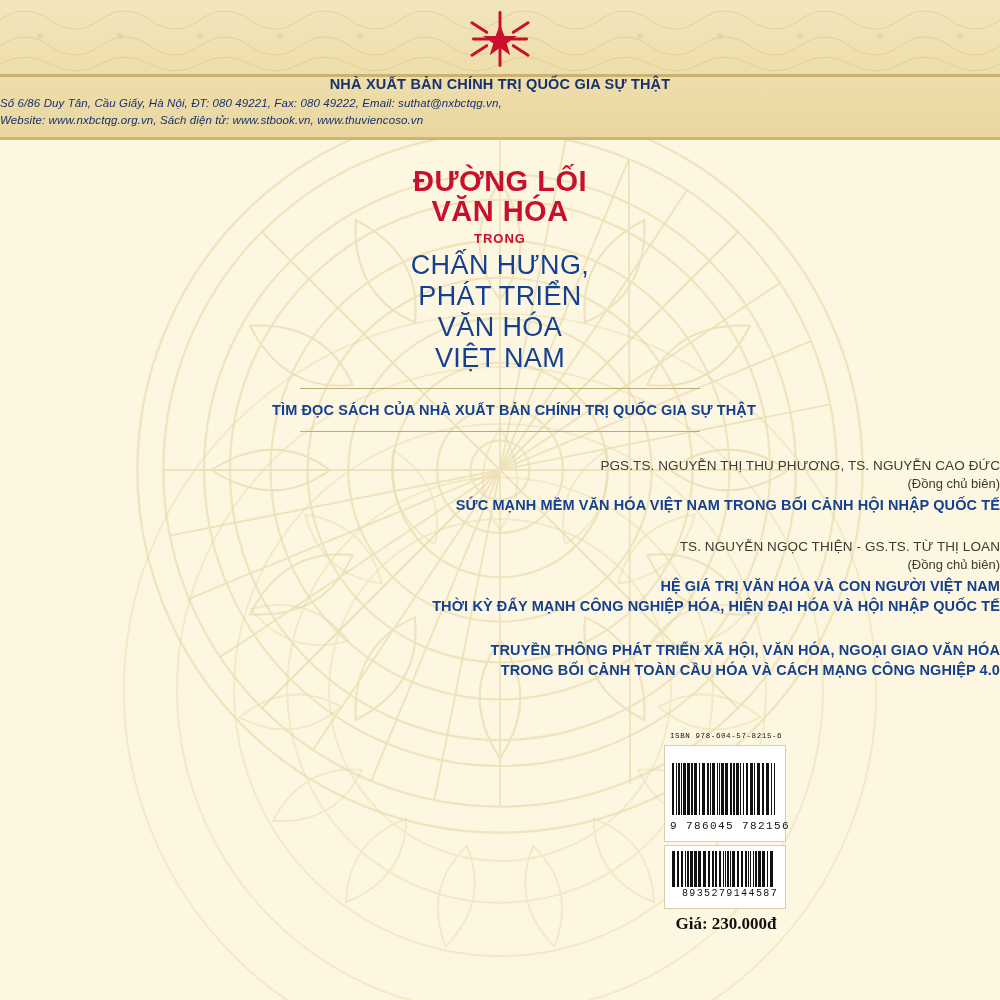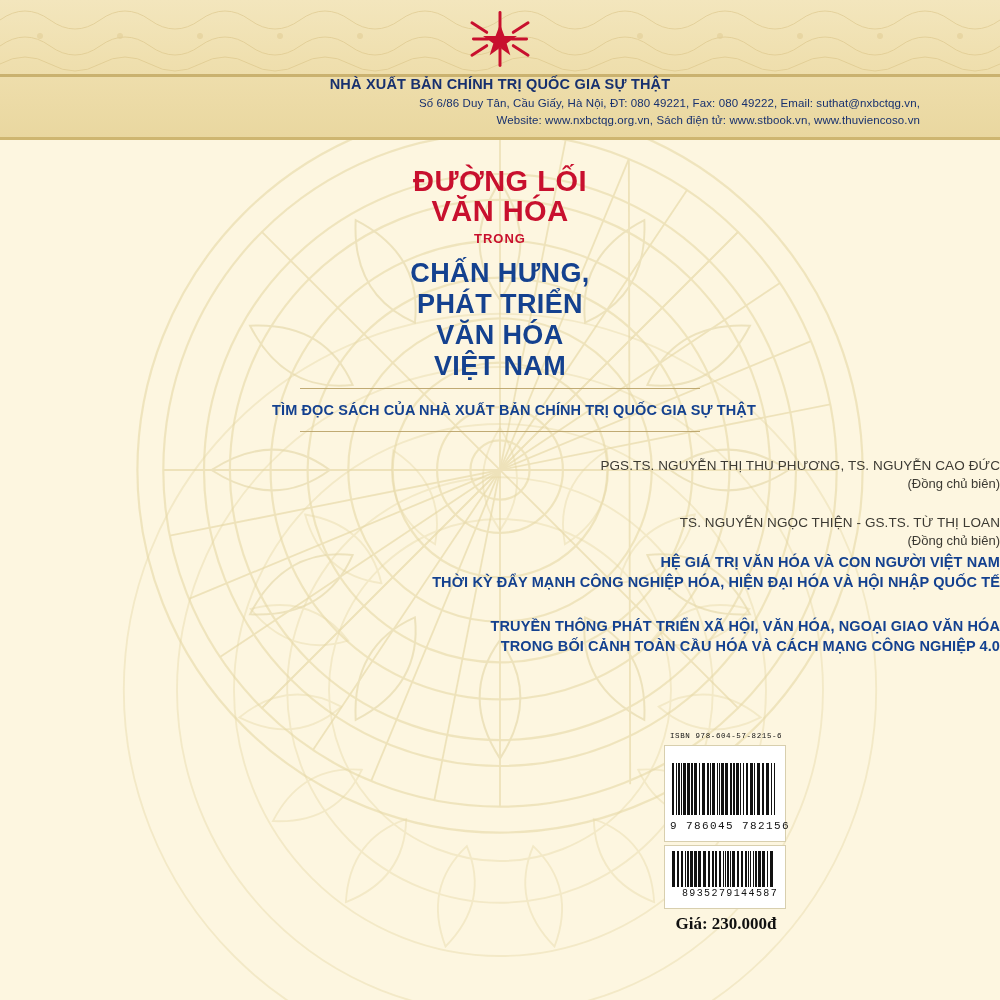--- a/index.html
+++ b/index.html
@@ -90,24 +90,25 @@
     text-align: center;
     color: #17306e;
     font-size: 14.5px;
     font-weight: bold;
     letter-spacing: 0.2px;
   }
   .pub-line {
     position: absolute;
     left: 0;
     width: 920px;
-    text-align: right;
+    text-align: left;
     color: #17306e;
     font-size: 11.5px;
     letter-spacing: 0.1px;
+    font-style: italic;
   }
   .pub-line.l1 { top: 97px; }
   .pub-line.l2 { top: 114px; }
 
   
   .title-wrap {
     position: absolute;
     left: 0;
     top: 166px;
     width: 1000px;
@@ -119,25 +120,25 @@
     font-size: 29px;
     line-height: 30px;
     letter-spacing: 0.5px;
   }
   .t-trong {
     color: #c8102e;
     font-size: 13px;
     font-weight: bold;
     letter-spacing: 1px;
     margin-top: 5px;
-    margin-bottom: 12px;
+    margin-bottom: 4px;
   }
   .t-blue {
     color: #14418f;
-    font-weight: bold;
+    font-weight: normal;
     font-size: 27px;
     line-height: 31px;
     letter-spacing: 0.4px;
   }
 
   
   .rule {
     position: absolute;
     height: 1px;
     background: #b9a267;
@@ -371,20 +372,21 @@
 
   <div class="rule r1"></div>
   <div class="promo-head">TÌM ĐỌC SÁCH CỦA NHÀ XUẤT BẢN CHÍNH TRỊ QUỐC GIA SỰ THẬT</div>
   <div class="rule r2"></div>
 
   <div class="booklist">
 
     <div class="book">
       <div class="authors">PGS.TS. NGUYỄN THỊ THU PHƯƠNG, TS. NGUYỄN CAO ĐỨC</div>
       <div class="role">(Đồng chủ biên)</div>
+      <div class="btitle">SỨC MẠNH MỀM VĂN HÓA VIỆT NAM TRONG BỐI CẢNH HỘI NHẬP QUỐC TẾ</div>
     </div>
 
     <div class="book">
       <div class="authors">TS. NGUYỄN NGỌC THIỆN - GS.TS. TỪ THỊ LOAN</div>
       <div class="role">(Đồng chủ biên)</div>
       <div class="btitle multiline">HỆ GIÁ TRỊ VĂN HÓA VÀ CON NGƯỜI VIỆT NAM<br>THỜI KỲ ĐẨY MẠNH CÔNG NGHIỆP HÓA, HIỆN ĐẠI HÓA VÀ HỘI NHẬP QUỐC TẾ</div>
     </div>
 
     <div class="book">
       <div class="btitle multiline">TRUYỀN THÔNG PHÁT TRIỂN XÃ HỘI, VĂN HÓA, NGOẠI GIAO VĂN HÓA<br>TRONG BỐI CẢNH TOÀN CẦU HÓA VÀ CÁCH MẠNG CÔNG NGHIỆP 4.0</div>

